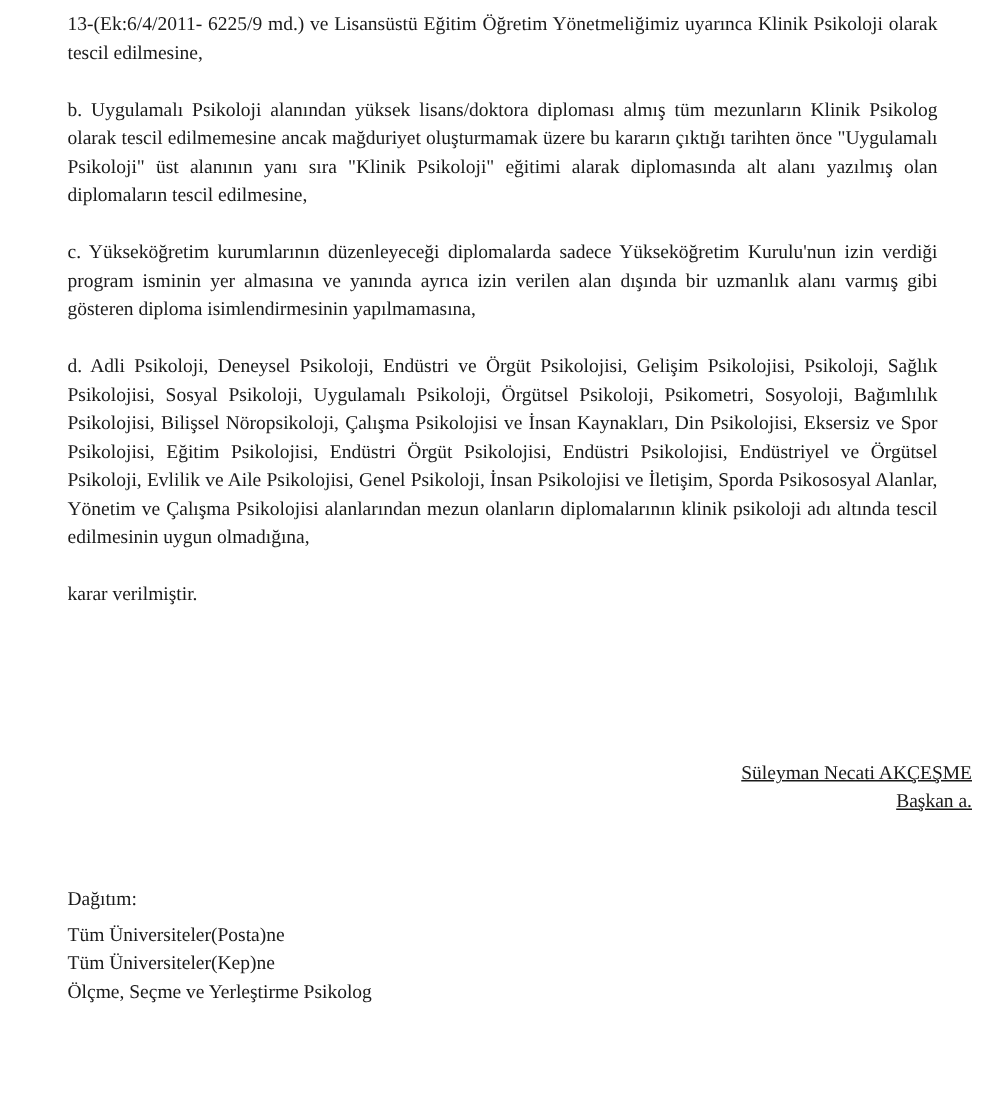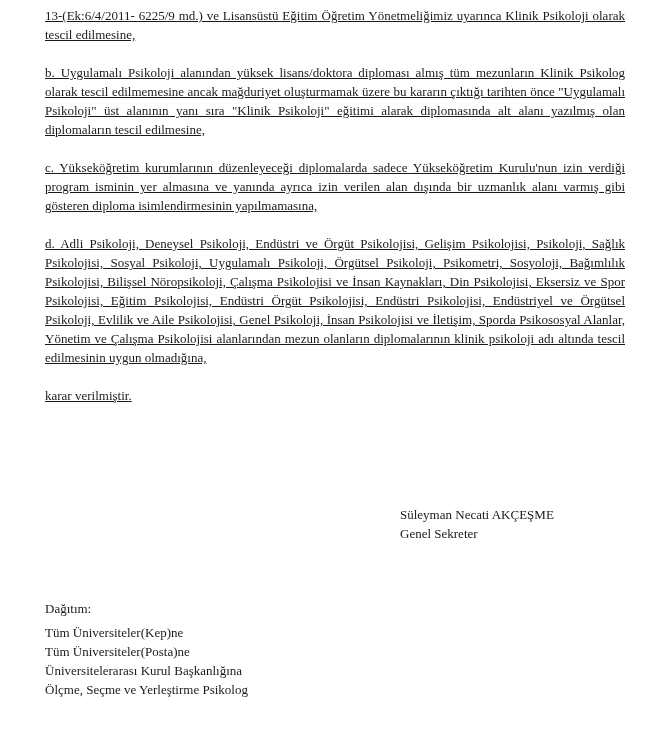--- a/index.html
+++ b/index.html
@@ -15,48 +15,48 @@
       font-family: "Liberation Serif", "DejaVu Serif", serif;
       color: #1a1a1a;
       font-size: 13px;
       line-height: 19px;
     }
     .page {
       position: absolute;
       left: 45px;
       top: 6px;
       width: 580px;
-      text-decoration: underline;
     }
     .para {
       text-align: justify;
       margin: 0 0 19px 0;
     }
     .single {
       margin: 0 0 19px 0;
     }
     .signature {
       position: absolute;
-      left: 400px;
+      left: 388px;
       top: 505px;
       width: 260px;
-      text-align: left;
+      text-align: right;
       line-height: 19px;
+      text-decoration: underline;
     }
     .signature div {
       white-space: nowrap;
     }
     .distribution {
       position: absolute;
       left: 45px;
       top: 583px;
       width: 400px;
     }
     .dist-title {
-      margin: 16px 0 5px 0;
+      margin: 6px 0 5px 0;
     }
     .dist-list {
       list-style: none;
       margin: 0;
       padding: 0;
     }
     .dist-list li {
       line-height: 19px;
       white-space: nowrap;
     }
@@ -67,24 +67,23 @@
 <div class="page">
   <p class="para">13-(Ek:6/4/2011- 6225/9 md.) ve Lisansüstü Eğitim Öğretim Yönetmeliğimiz uyarınca Klinik Psikoloji olarak tescil edilmesine,</p>
   <p class="para">b. Uygulamalı Psikoloji alanından yüksek lisans/doktora diploması almış tüm mezunların Klinik Psikolog olarak tescil edilmemesine ancak mağduriyet oluşturmamak üzere bu kararın çıktığı tarihten önce "Uygulamalı Psikoloji" üst alanının yanı sıra "Klinik Psikoloji" eğitimi alarak diplomasında alt alanı yazılmış olan diplomaların tescil edilmesine,</p>
   <p class="para">c. Yükseköğretim kurumlarının düzenleyeceği diplomalarda sadece Yükseköğretim Kurulu'nun izin verdiği program isminin yer almasına ve yanında ayrıca izin verilen alan dışında bir uzmanlık alanı varmış gibi gösteren diploma isimlendirmesinin yapılmamasına,</p>
   <p class="para">d. Adli Psikoloji, Deneysel Psikoloji, Endüstri ve Örgüt Psikolojisi, Gelişim Psikolojisi, Psikoloji, Sağlık Psikolojisi, Sosyal Psikoloji, Uygulamalı Psikoloji, Örgütsel Psikoloji, Psikometri, Sosyoloji, Bağımlılık Psikolojisi, Bilişsel Nöropsikoloji, Çalışma Psikolojisi ve İnsan Kaynakları, Din Psikolojisi, Eksersiz ve Spor Psikolojisi, Eğitim Psikolojisi, Endüstri Örgüt Psikolojisi, Endüstri Psikolojisi, Endüstriyel ve Örgütsel Psikoloji, Evlilik ve Aile Psikolojisi, Genel Psikoloji, İnsan Psikolojisi ve İletişim, Sporda Psikososyal Alanlar, Yönetim ve Çalışma Psikolojisi alanlarından mezun olanların diplomalarının klinik psikoloji adı altında tescil edilmesinin uygun olmadığına,</p>
   <p class="single">karar verilmiştir.</p>
 </div>
 
 <div class="signature">
   <div>Süleyman Necati AKÇEŞME</div>
-  <div>Genel Sekreter</div>
+  <div>Başkan a.</div>
 </div>
 
 <div class="distribution">
   <div class="dist-title">Dağıtım:</div>
   <ul class="dist-list">
+    <li>Tüm Üniversiteler(Posta)ne</li>
     <li>Tüm Üniversiteler(Kep)ne</li>
-    <li>Tüm Üniversiteler(Posta)ne</li>
-    <li>Üniversitelerarası Kurul Başkanlığına</li>
     <li>Ölçme, Seçme ve Yerleştirme Psikolog</li>
   </ul>
 </div>
 
 </body></html>

